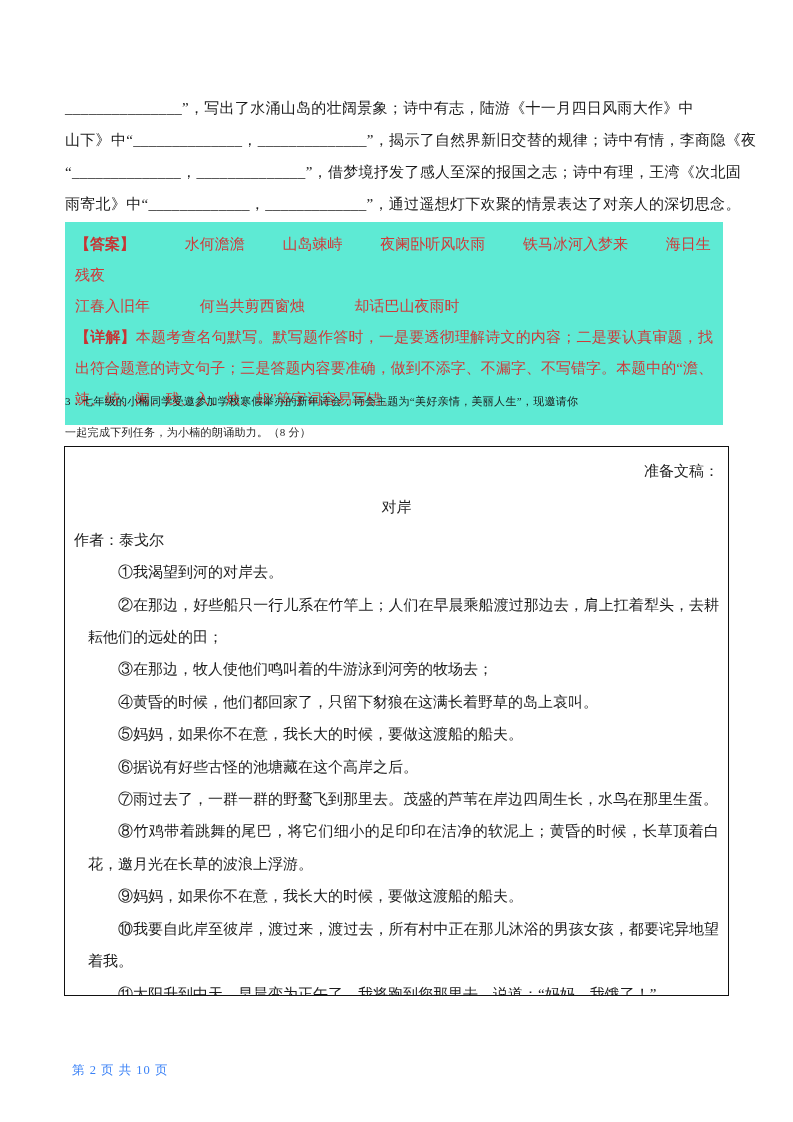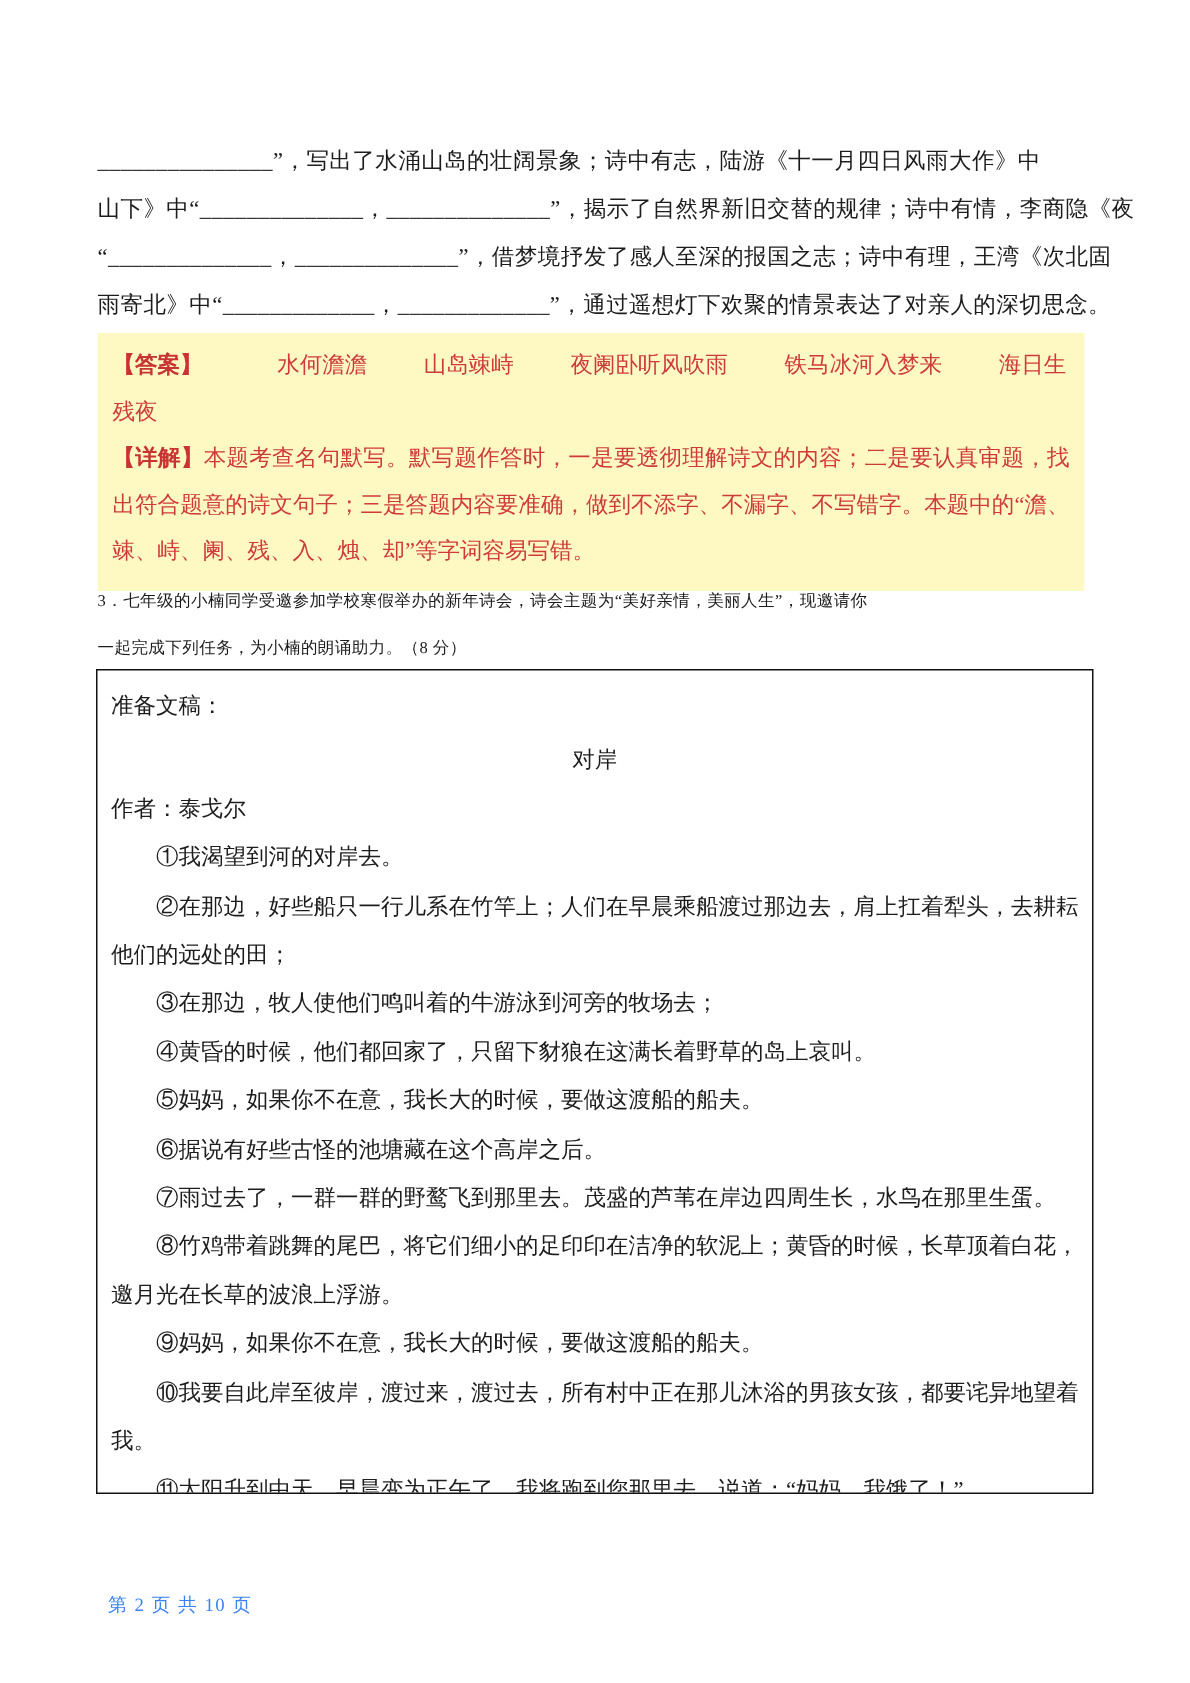--- a/index.html
+++ b/index.html
@@ -28,21 +28,21 @@
   }
   .intro .line { white-space: nowrap; }
 
   
   .answer-panel {
     position: absolute;
     left: 65px;
     top: 222px;
     width: 658px;
     box-sizing: border-box;
-    background: #fef9c3;
+    background: #5eead4;
     padding: 7px 10px 10px 10px;
     color: #cf3a3a;
     font-size: 15px;
     line-height: 31px;
   }
   .answer-row .label,
   .explain .label {
     font-weight: bold;
     color: #c83434;
   }
@@ -70,31 +70,32 @@
     top: 446px;
     width: 665px;
     height: 550px;
     box-sizing: border-box;
     border: 1.5px solid #111111;
     padding: 8px 9px 0 9px;
     font-size: 15px;
     line-height: 32.4px;
     overflow: hidden;
   }
-  .manuscript-box .ms-label { text-align: left; }
+  .manuscript-box .ms-label { text-align: right; margin-left: 40px; }
   .manuscript-box .poem-title {
     text-align: center;
     margin-top: 4px;
   }
   .manuscript-box .poem-author {
     text-align: left;
   }
   .manuscript-box .para {
     text-indent: 2em;
     text-align: justify;
+    margin-left: 14px;
   }
   .manuscript-box .para.underlined {
     text-decoration: underline;
     text-underline-offset: 5px;
   }
 
   
   .footer {
     position: absolute;
     left: 72px;
@@ -118,20 +119,25 @@
 
   <div class="answer-panel">
     <div class="answer-row">
       <span class="label">【答案】</span>
       <span class="item">水何澹澹</span>
       <span class="item">山岛竦峙</span>
       <span class="item">夜阑卧听风吹雨</span>
       <span class="item">铁马冰河入梦来</span>
       <span class="item">海日生残夜</span>
     </div>
+    <div class="answer-row answer-row2">
+      <span class="item">江春入旧年</span>
+      <span class="item">何当共剪西窗烛</span>
+      <span class="item">却话巴山夜雨时</span>
+    </div>
     <div class="explain">
       <span class="label">【详解】</span><span>本题考查名句默写。默写题作答时，一是要透彻理解诗文的内容；二是要认真审题，找出符合题意的诗文句子；三是答题内容要准确，做到不添字、不漏字、不写错字。本题中的“澹、竦、峙、阑、残、入、烛、却”等字词容易写错。</span>
     </div>
   </div>
 
   <div class="question3">
     <div class="line">3．七年级的小楠同学受邀参加学校寒假举办的新年诗会，诗会主题为“美好亲情，美丽人生”，现邀请你</div>
     <div class="line">一起完成下列任务，为小楠的朗诵助力。（8 分）</div>
   </div>
 

